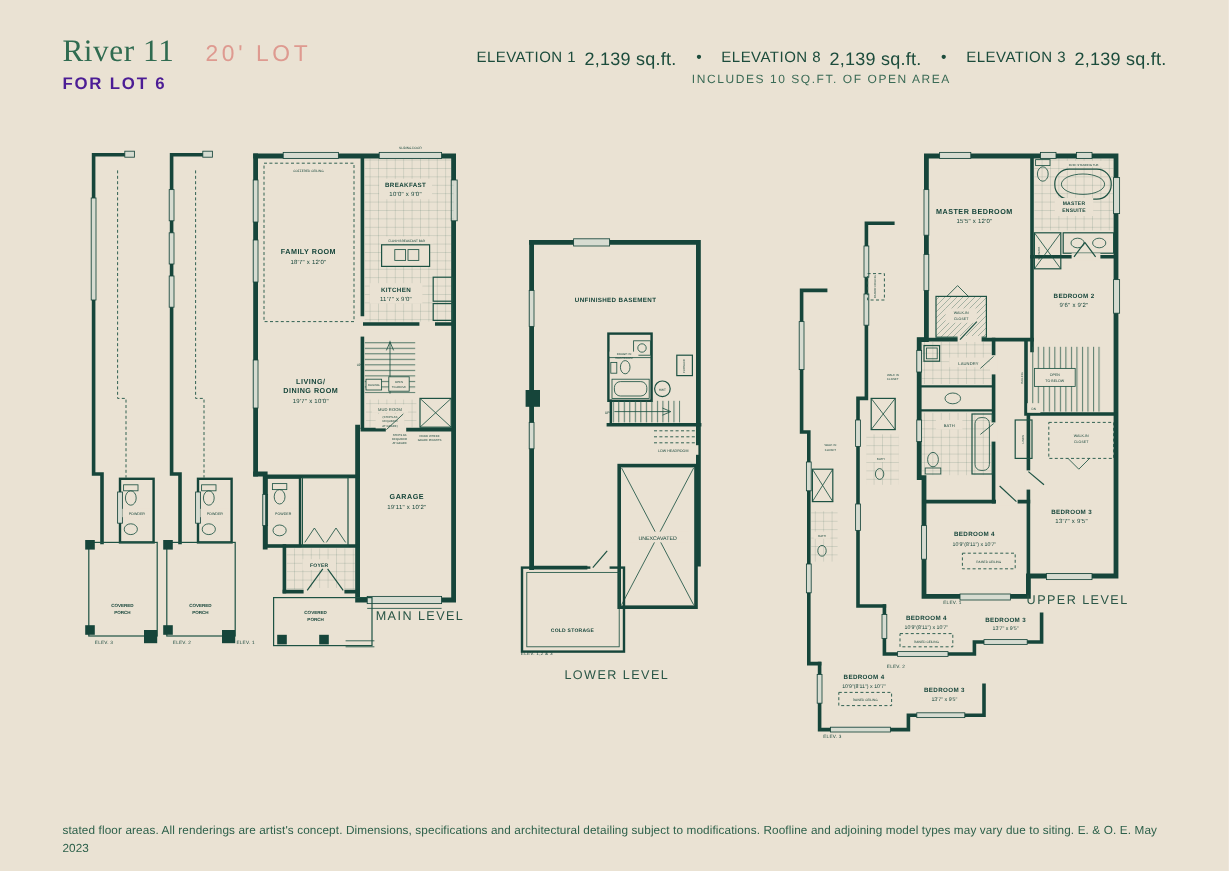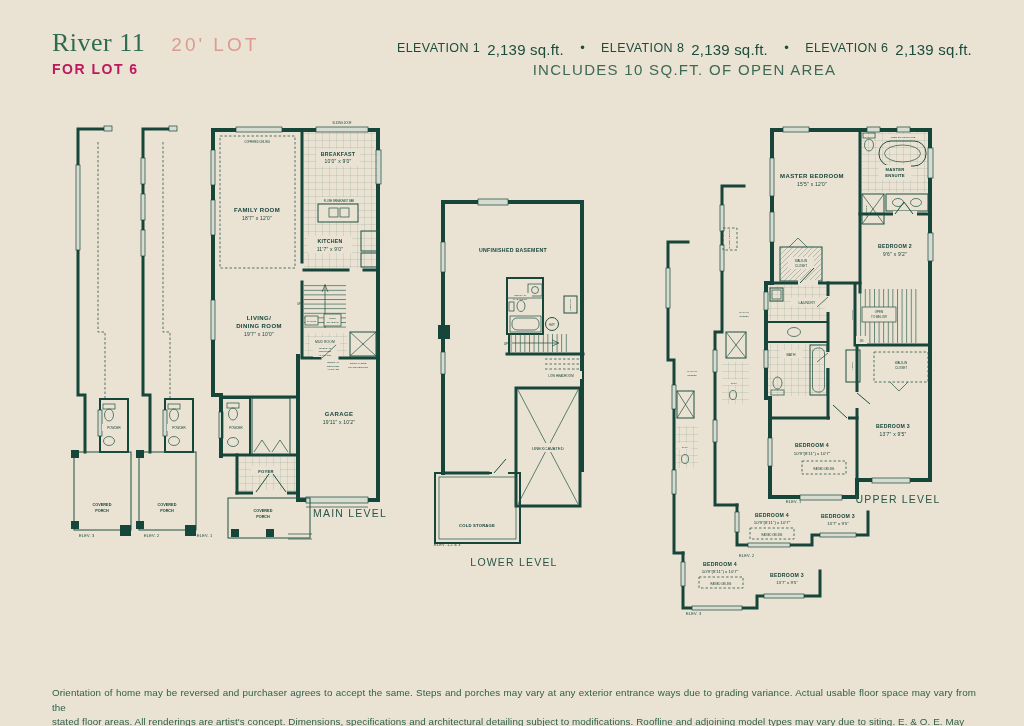--- a/index.html
+++ b/index.html
@@ -3,29 +3,29 @@
 <meta charset="utf-8">
 <style>
   html,body{margin:0;padding:0;}
   .page{position:relative;width:1024px;height:726px;background:#EAE2D3;overflow:hidden;
         font-family:"Liberation Sans",sans-serif;}
   
   .brand{position:absolute;left:52px;top:28px;}
   .brand-row{display:flex;align-items:baseline;justify-content:space-between;}
   .model-name{font-family:"Liberation Serif",serif;font-size:26px;color:#2F6B50;letter-spacing:.5px;}
   .lot-tag{font-size:19px;color:#DE9A90;letter-spacing:3px;margin-left:26px;font-weight:400;}
-  .for-lot{font-size:14px;font-weight:bold;color:#be185d;letter-spacing:1.5px;margin-top:3px;}
+  .for-lot{font-size:14px;font-weight:bold;color:#4c1d95;letter-spacing:1.5px;margin-top:3px;}
   .elev-row{position:absolute;left:397px;top:40px;width:575px;display:flex;align-items:baseline;
             justify-content:space-between;color:#1C4C3C;}
   .elev-item{display:flex;align-items:flex-start;gap:7px;}
   .elev-label{font-size:12.5px;letter-spacing:.4px;}
   .elev-area{font-size:15px;font-weight:normal;letter-spacing:.2px;}
   .bullet{font-size:13px;color:#1C4C3C;}
   .open-note{position:absolute;left:397px;top:61px;width:575px;text-align:center;
-             font-size:15px;letter-spacing:1.3px;color:#3A6A55;}
+             font-size:10px;letter-spacing:1.3px;color:#3A6A55;}
   
   .footer{position:absolute;left:52px;width:924px;top:686px;color:#2D604A;
           font-size:9.8px;line-height:14.5px;letter-spacing:.1px;}
   .footer .l1{text-align:justify;text-align-last:justify;}
   
   .plansvg{position:absolute;left:0;top:0;}
   .w4{stroke:#16453A;stroke-width:4;fill:none;stroke-linecap:square;}
   .w3{stroke:#16453A;stroke-width:3;fill:none;stroke-linecap:square;}
   .w2{stroke:#16453A;stroke-width:2;fill:none;stroke-linecap:square;}
   .th{stroke:#1D5243;stroke-width:1;fill:none;}
@@ -66,21 +66,21 @@
       <span class="elev-label">ELEVATION 1</span>
       <span class="elev-area">2,139 sq.ft.</span>
     </span>
     <span class="bullet">•</span>
     <span class="elev-item">
       <span class="elev-label">ELEVATION 8</span>
       <span class="elev-area">2,139 sq.ft.</span>
     </span>
     <span class="bullet">•</span>
     <span class="elev-item">
-      <span class="elev-label">ELEVATION 6</span>
+      <span class="elev-label">ELEVATION 3</span>
       <span class="elev-area">2,139 sq.ft.</span>
     </span>
   </div>
   <div class="open-note">INCLUDES 10 SQ.FT. OF OPEN AREA</div>
 
   <svg class="plansvg" width="1024" height="726" viewBox="0 0 1024 726">
     <defs>
       <pattern id="tile" width="7" height="7" patternUnits="userSpaceOnUse">
         <path d="M7 0H0V7" fill="none" stroke="#2A5C4C" stroke-width=".5" stroke-opacity=".45"></path>
       </pattern>
@@ -471,17 +471,16 @@
         <text class="rm5" x="787" y="577">BEDROOM 3</text>
         <text class="dm4" x="787" y="584">13'7" x 9'5"</text>
         <text class="elv" x="686" y="615">ELEV. 3</text>
       </g>
 
       <text class="lvl" x="898" y="503">UPPER LEVEL</text>
     </g>
   </svg>
 
   <div class="footer">
-    <div class="l1">Orientation of home may be reversed and purchaser agrees to accept the same. Steps and porches may vary at any exterior entrance ways due to grading variance. Actual usable floor space may vary from the</div>
     <div class="l2">stated floor areas. All renderings are artist's concept. Dimensions, specifications and architectural detailing subject to modifications. Roofline and adjoining model types may vary due to siting. E. &amp; O. E. May 2023</div>
   </div>
 
 </div>
 
 </body></html>

